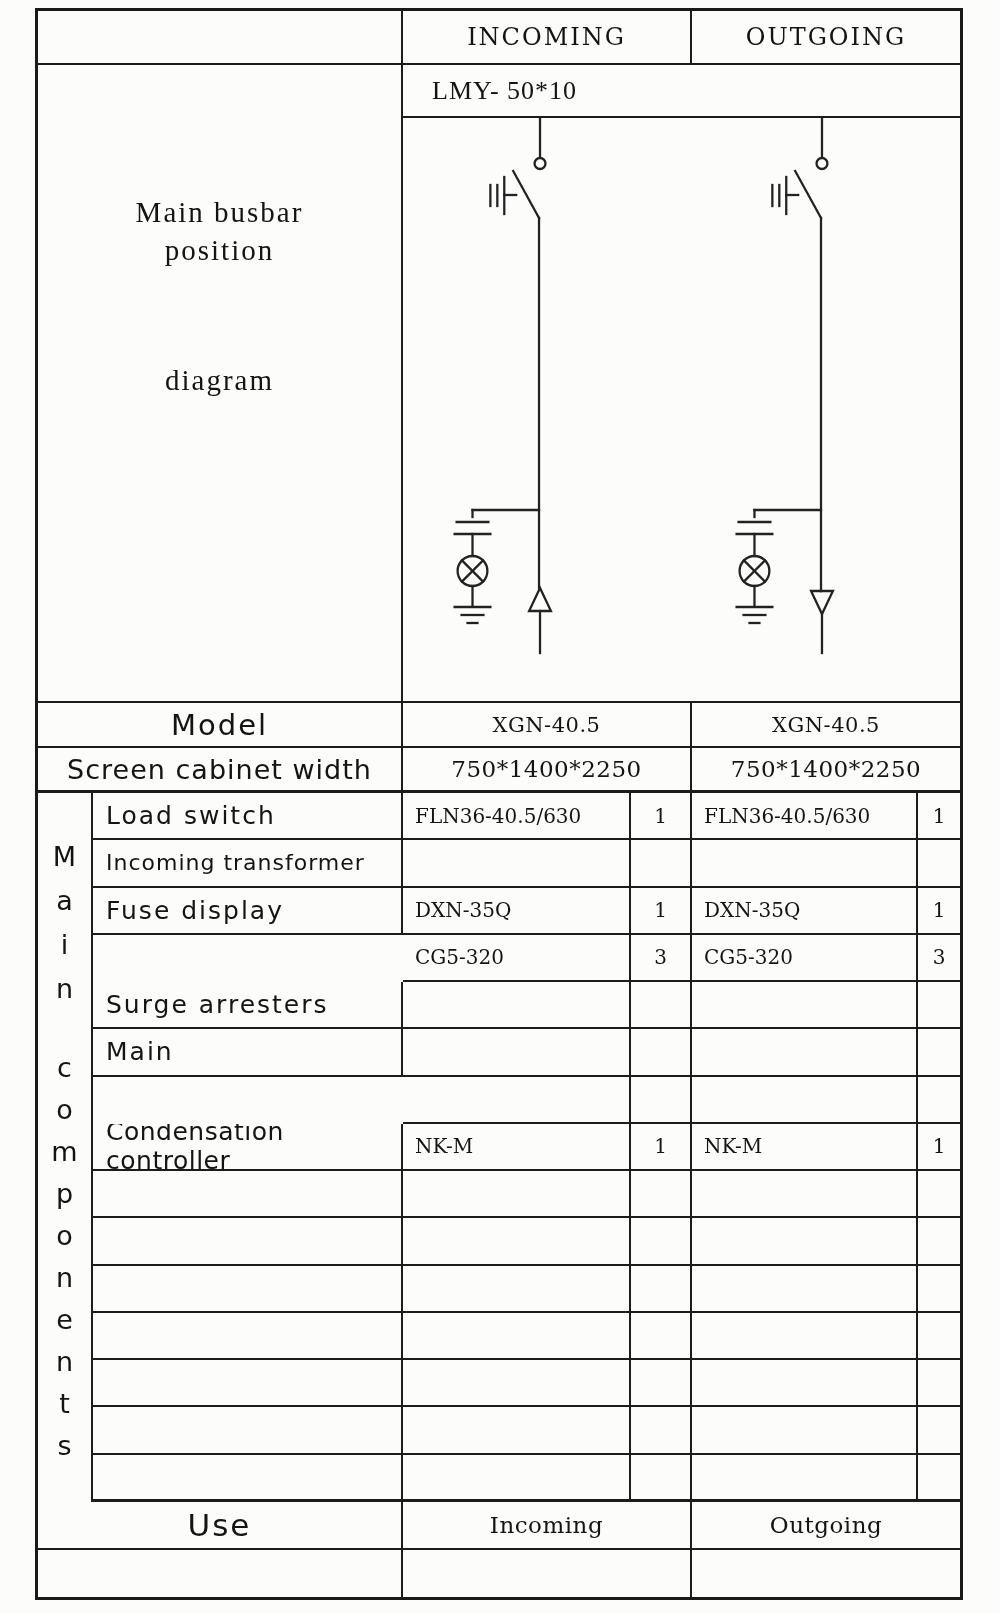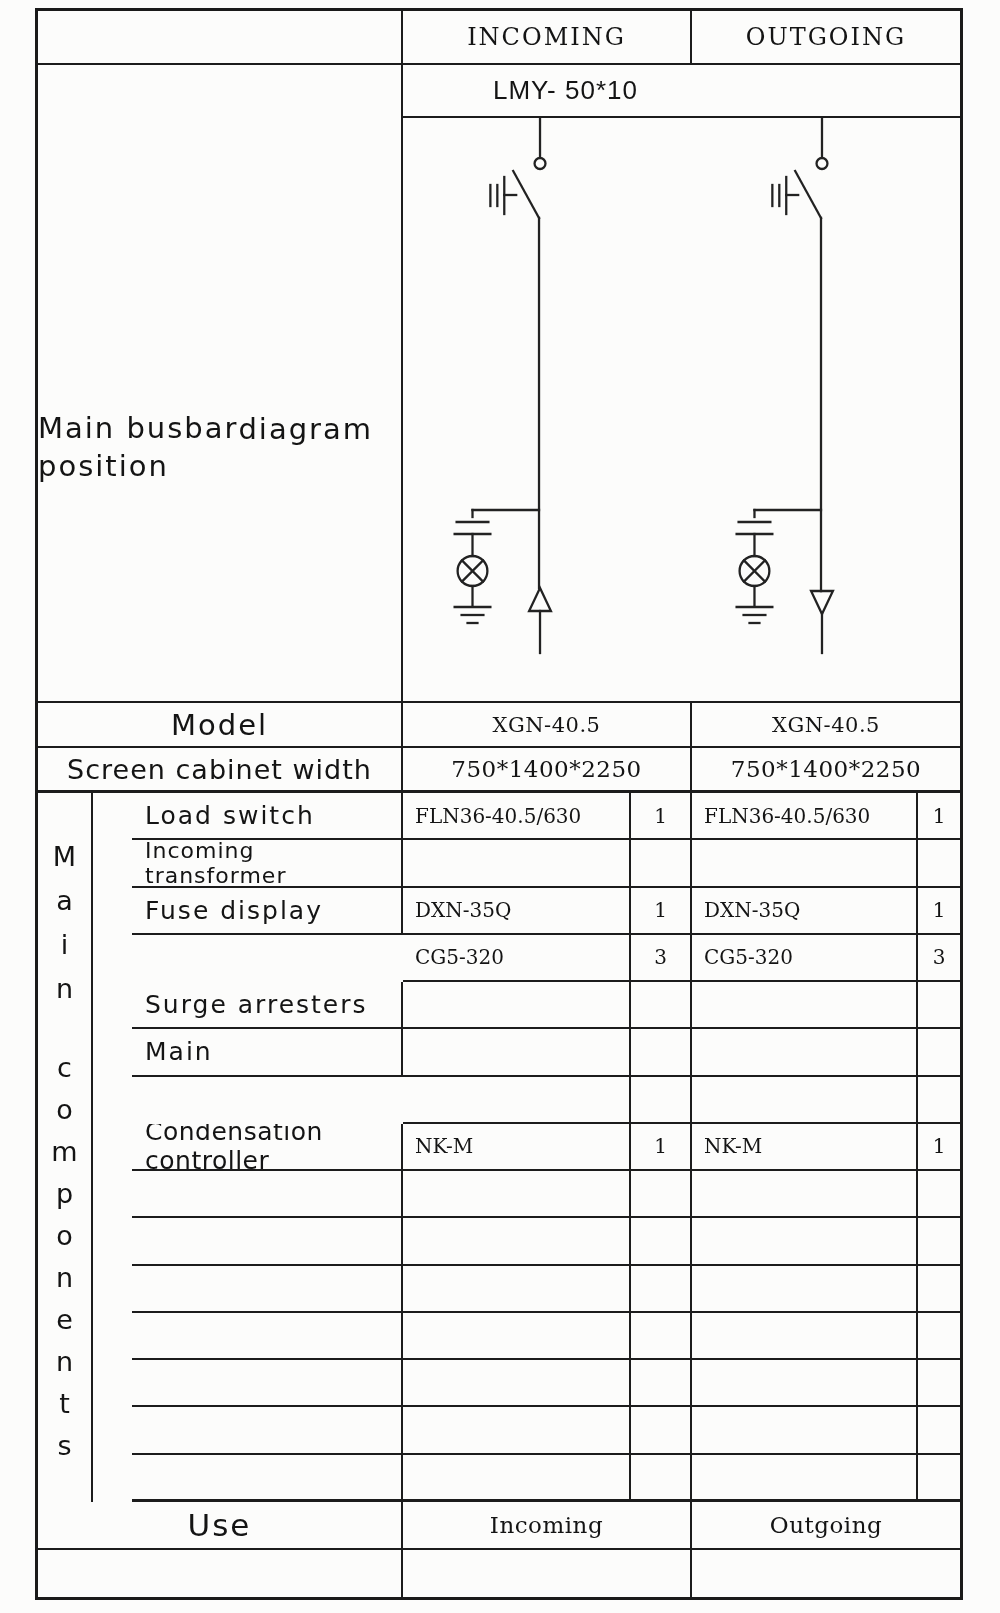--- a/index.html
+++ b/index.html
@@ -16,32 +16,32 @@
   }
   .cell{
     box-sizing:border-box;border-right:2px solid #1c1c1c;border-bottom:2px solid #1c1c1c;
     display:flex;align-items:center;justify-content:center;overflow:hidden;
   }
   .last-col{border-right:none;}
   .thick-bottom{border-bottom-width:3px;}
 
   
   .hdr{font-family:"DejaVu Serif", serif;font-size:24px;letter-spacing:2px;}
-  .c1-3{grid-column:1/3;} .c3-5{grid-column:3/5;} .c5-7{grid-column:5/7;} .c3-7{grid-column:3/7;} .c2{grid-column:2;margin-left:39px;} .c3{grid-column:3;} .c4{grid-column:4;} .c5{grid-column:5;} .c6{grid-column:6;}
+  .c1-3{grid-column:1/3;} .c3-5{grid-column:3/5;} .c5-7{grid-column:5/7;} .c3-7{grid-column:3/7;} .c2{grid-column:2;} .c3{grid-column:3;} .c4{grid-column:4;} .c5{grid-column:5;} .c6{grid-column:6;}
 
   
   .busbar-cell{
-    grid-row:2/4;justify-content:flex-start;
-    font-size:29px;letter-spacing:2px;line-height:38px;text-align:left;
+    grid-row:2/4;flex-direction:column;justify-content:flex-start;
+    font-size:29px;letter-spacing:2px;line-height:38px;text-align:center;font-family:Liberation Serif, serif;
   }
   .busbar-cell .blk1{margin-top:128px;}
   .busbar-cell .blk2{margin-top:92px;}
 
-  .lmy-cell{grid-row:2;justify-content:flex-start;padding-left:90px;
-    font-family:Liberation Sans, sans-serif;font-size:26px;letter-spacing:1px;}
+  .lmy-cell{grid-row:2;justify-content:flex-start;padding-left:29px;
+    font-family:Liberation Serif, serif;font-size:26px;letter-spacing:1px;}
   .diagram-cell{grid-row:3;padding:0;align-items:stretch;justify-content:stretch;}
   .diagram-cell svg{display:block;width:100%;height:100%;}
 
   .row-label{font-size:29px;letter-spacing:2px;}
   .row-label.snug{font-size:27px;letter-spacing:1px;}
   .serif-val{font-family:"DejaVu Serif", serif;font-size:21px;letter-spacing:0.5px;}
   .serif-val.big{font-size:23px;}
 
   
   .vstrip{

